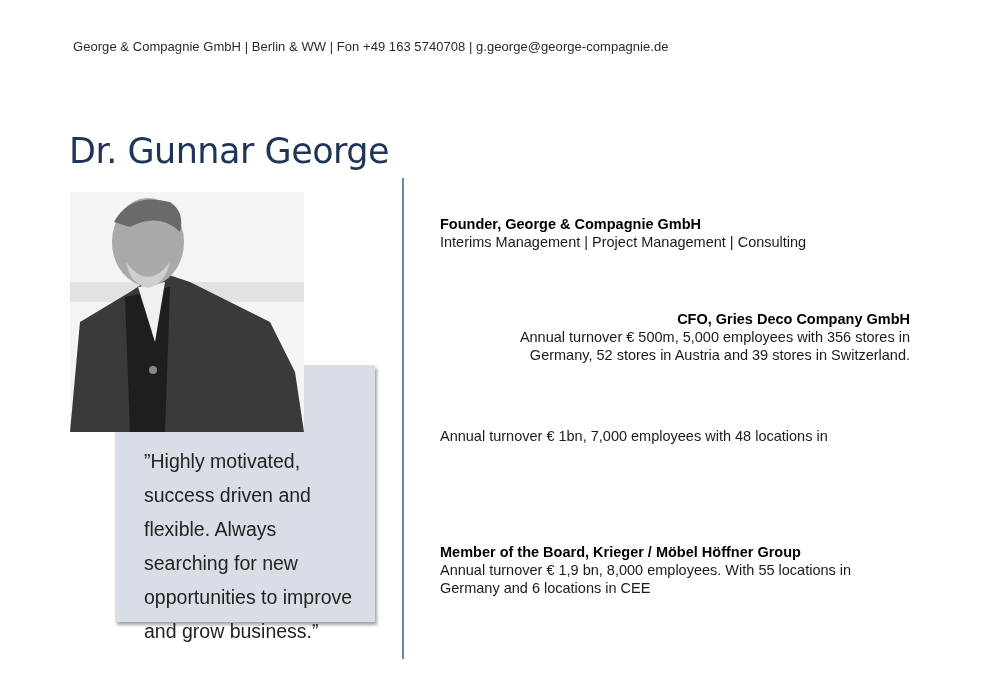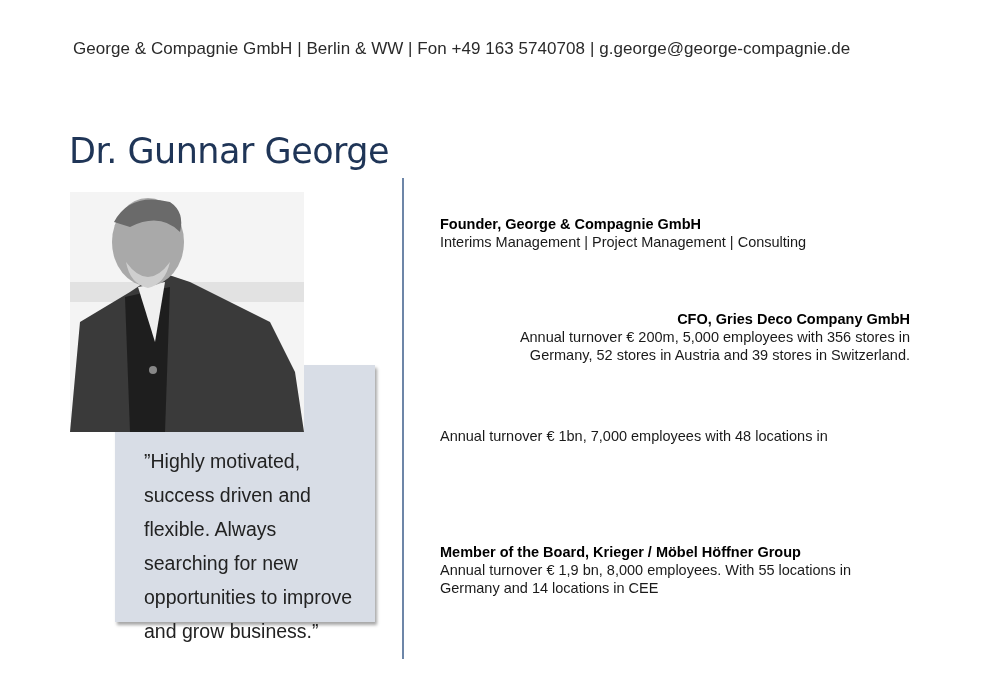--- a/index.html
+++ b/index.html
@@ -1,18 +1,18 @@
 <!DOCTYPE html>
 <html><head>
 <meta charset="utf-8">
 <style>
   html, body { margin: 0; padding: 0; background: #ffffff; }
   body { width: 990px; height: 700px; position: relative; overflow: hidden;
          font-family: "Liberation Sans", "DejaVu Sans", sans-serif; color: #111; }
-  .contact { position: absolute; left: 73px; top: 39px; font-size: 17px; color: #2a2a2a; letter-spacing: 0.05px; }
+  .contact { position: absolute; left: 73px; top: 39px; font-size: 13px; color: #2a2a2a; letter-spacing: 0.05px; }
   .title { position: absolute; left: 69px; top: 96px; font-size: 35px; color: #1f3557; font-family: "DejaVu Sans", sans-serif; font-weight: normal; letter-spacing: -0.5px; margin-top: 35px; }
   .quote-box { position: absolute; left: 115px; top: 365px; width: 260px; height: 257px;
                background: #d8dde6; box-shadow: 2px 3px 3px rgba(0,0,0,0.35); }
   .photo { position: absolute; left: 70px; top: 192px; width: 234px; height: 240px; background: #f3f3f3; overflow: hidden; }
   .quote { position: absolute; left: 144px; top: 444px; width: 220px; font-size: 19.5px; line-height: 34px; color: #222; }
   .divider { position: absolute; left: 402px; top: 178px; width: 1.5px; height: 481px; background: #6d86a8; }
   .role { position: absolute; left: 440px; width: 470px; font-size: 14.5px; line-height: 18px; color: #1a1a1a; }
   .role .head { font-weight: bold; color: #000; }
 </style>
 </head>
@@ -42,25 +42,25 @@
 
 <div class="divider"></div>
 
 <div class="role" style="top:215px;">
   <div class="head">Founder, George &amp; Compagnie GmbH</div>
   <div>Interims Management | Project Management | Consulting</div>
 </div>
 
 <div class="role" style="top:310px;text-align:right;">
   <div class="head">CFO, Gries Deco Company GmbH</div>
-  <div>Annual turnover € 200m, 5,000 employees with 356 stores in</div>
+  <div>Annual turnover € 500m, 5,000 employees with 356 stores in</div>
   <div>Germany, 52 stores in Austria and 39 stores in Switzerland.</div>
 </div>
 
 <div class="role" style="top:427px;">
   <div style="white-space:pre;">Annual turnover € 1bn, 7,000 employees with 48 locations in</div>
 </div>
 
 <div class="role" style="top:543px;">
   <div class="head">Member of the Board, Krieger / Möbel Höffner Group</div>
   <div>Annual turnover € 1,9 bn, 8,000 employees. With 55 locations in</div>
-  <div>Germany and 14 locations in CEE</div>
+  <div>Germany and 6 locations in CEE</div>
 </div>
 
 </body></html>

